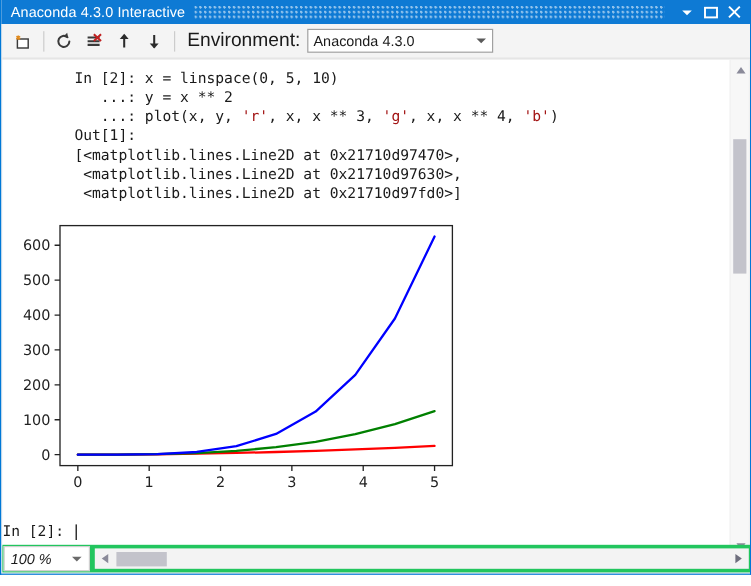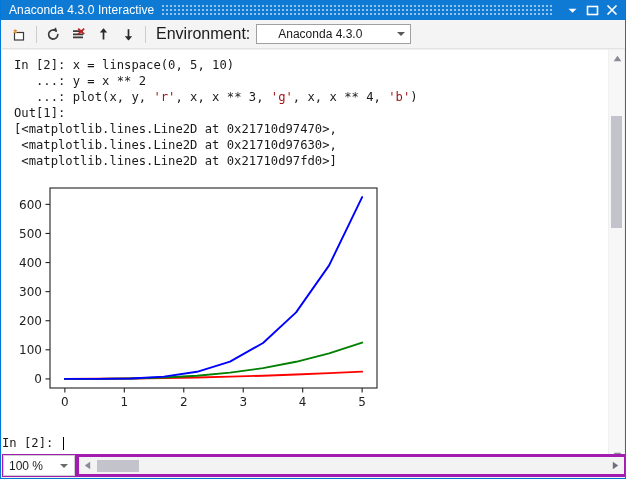--- a/index.html
+++ b/index.html
@@ -74,21 +74,21 @@
     font-size: 16px; color: #1a1a1a;
     margin-left: 6px; margin-right: 6px;
     white-space: nowrap;
   }
   .env-combo {
     width: 155px; height: 20px;
     background: #ffffff;
     border: 1px solid #a0a0a0;
     display: flex; align-items: center;
     font-size: 12px; color: #1a1a1a;
-    padding-left: 21px;
+    padding-left: 4px;
     position: relative;
   }
   .env-combo .caret {
     position: absolute; right: 5px; top: 50%;
     transform: translateY(-50%);
     width: 0; height: 0;
     border-left: 4px solid transparent;
     border-right: 4px solid transparent;
     border-top: 4px solid #5a5a5a;
   }
@@ -101,20 +101,21 @@
     background: #ffffff;
     overflow: hidden;
   }
   .console {
     font-family: "DejaVu Sans Mono", "Liberation Mono", monospace;
     font-size: 12.2px;
     line-height: 16px;
     color: #1a1a1a;
     padding: 7px 0 0 12px;
     white-space: pre;
+    margin-left: 48px;
   }
   .tok-str { color: #a31515; }
   .tok-out { color: #1a1a1a; }
 
   
   .plot-wrap {
     position: absolute;
     left: 12px; top: 131px;
     width: 375px; height: 237px;
     background: #ffffff;
@@ -158,22 +159,22 @@
     width: 11px;
     background: #c3c3cb;
     top: 66px; height: 112px;
   }
 
   
   .statusbar {
     position: absolute;
     left: 1px; bottom: 1px;
     width: 624px; height: 23px;
-    background: #a21caf;
-    display: flex; align-items: center;
+    background: #22c55e;
+    display: flex; align-items: center; font-style: italic;
   }
   .zoom-combo {
     width: 72px; height: 21px;
     margin-left: 1px;
     background: #ffffff;
     border: 1px solid #cfcfcf;
     display: flex; align-items: center;
     font-size: 12px; color: #1a1a1a;
     padding-left: 5px;
     position: relative;

